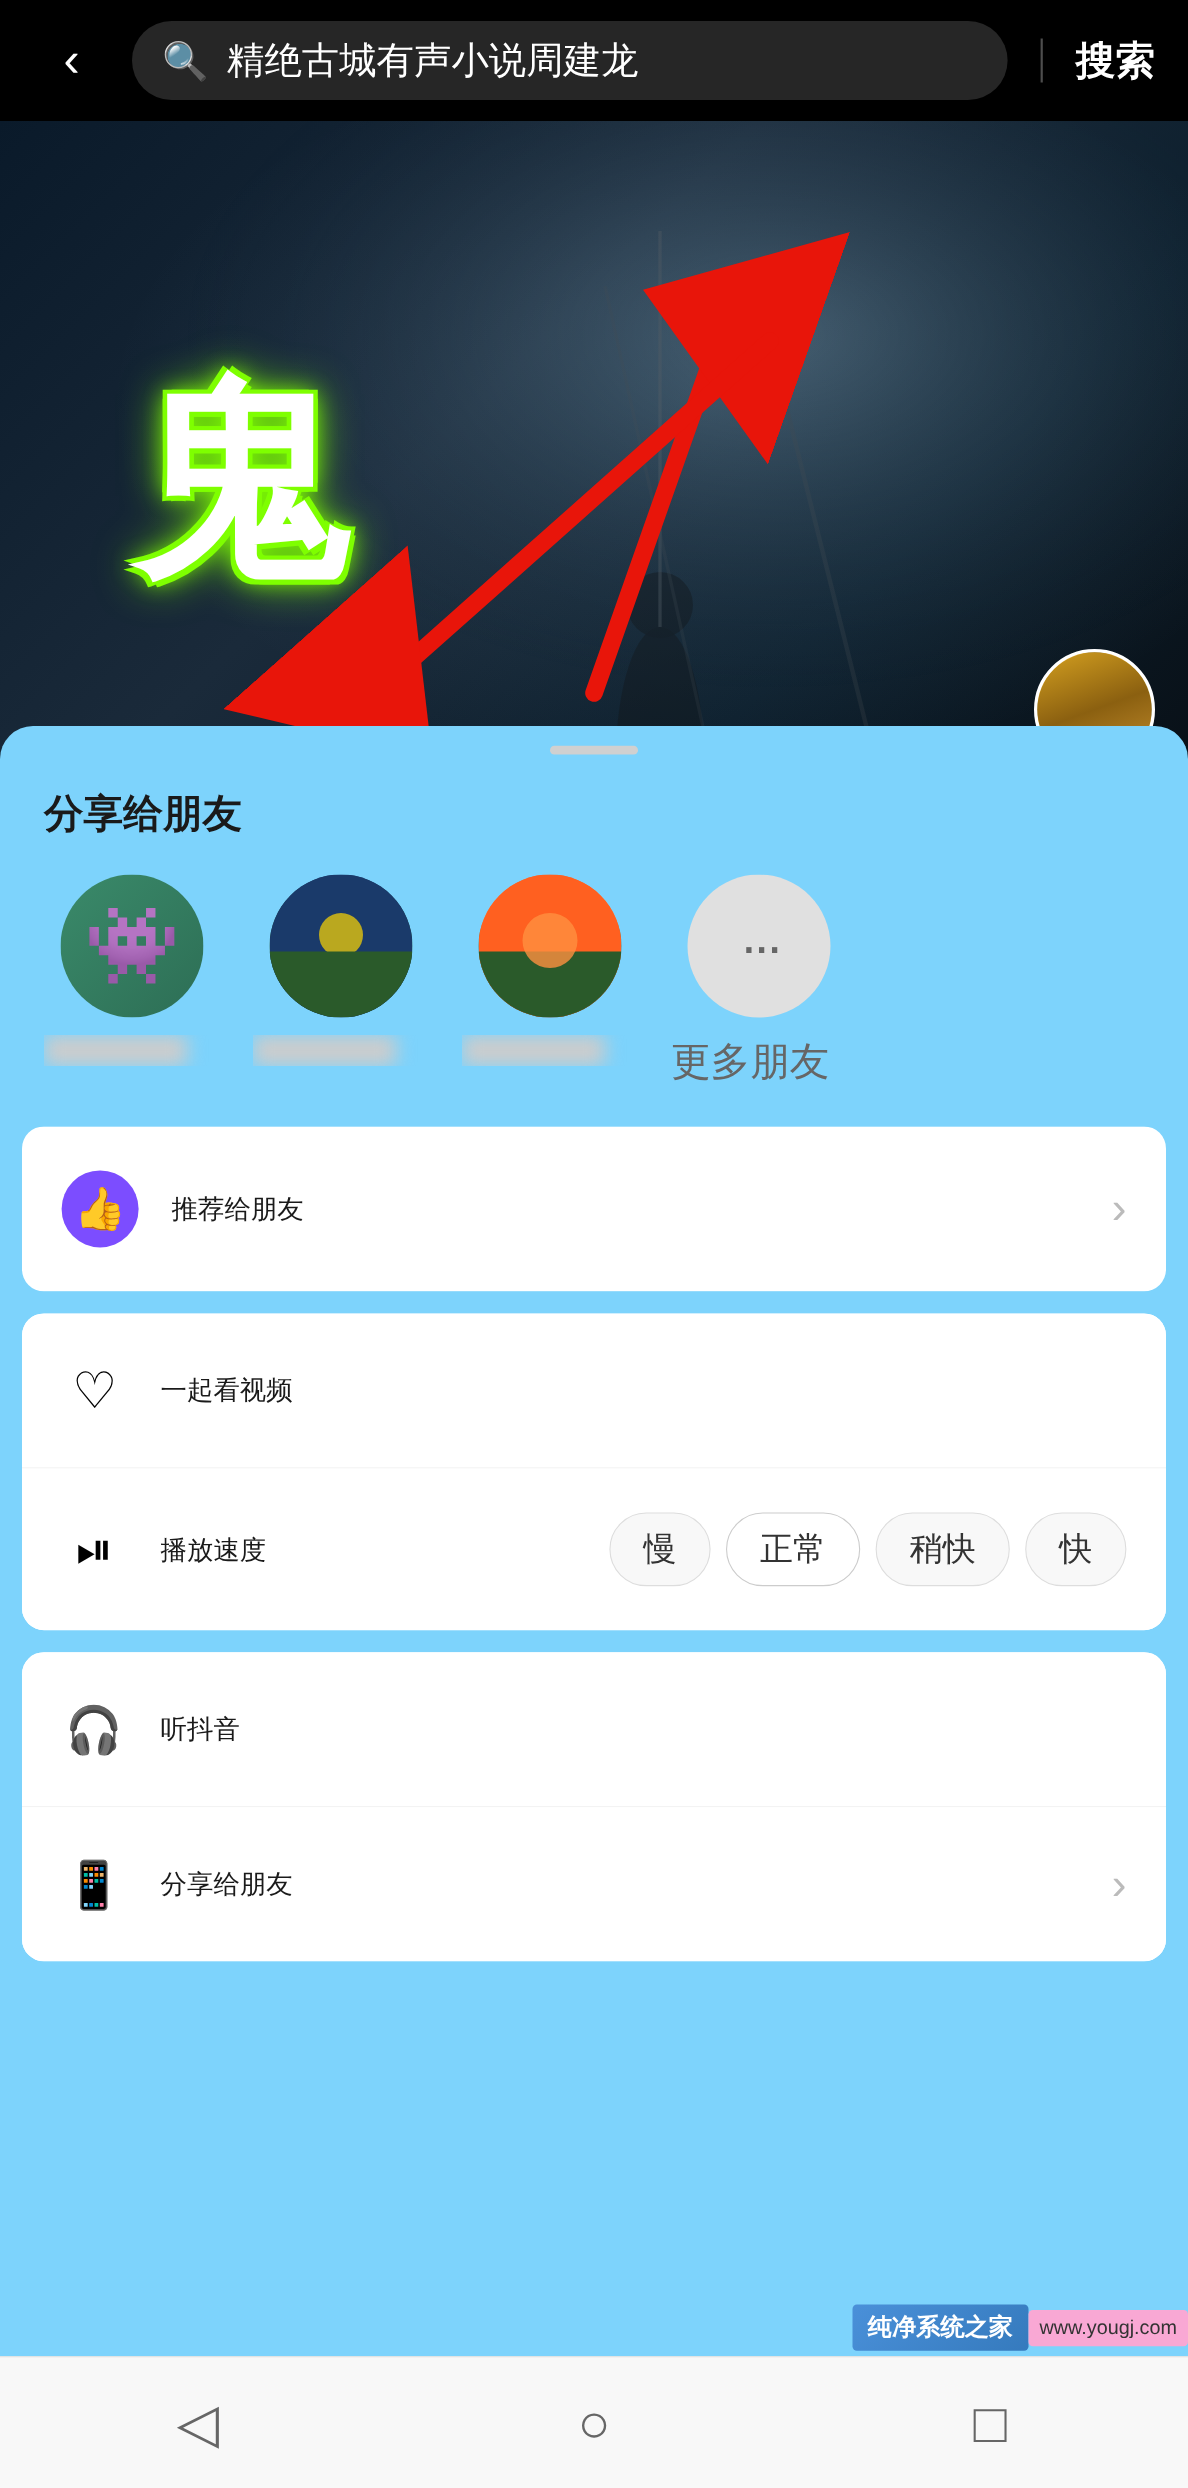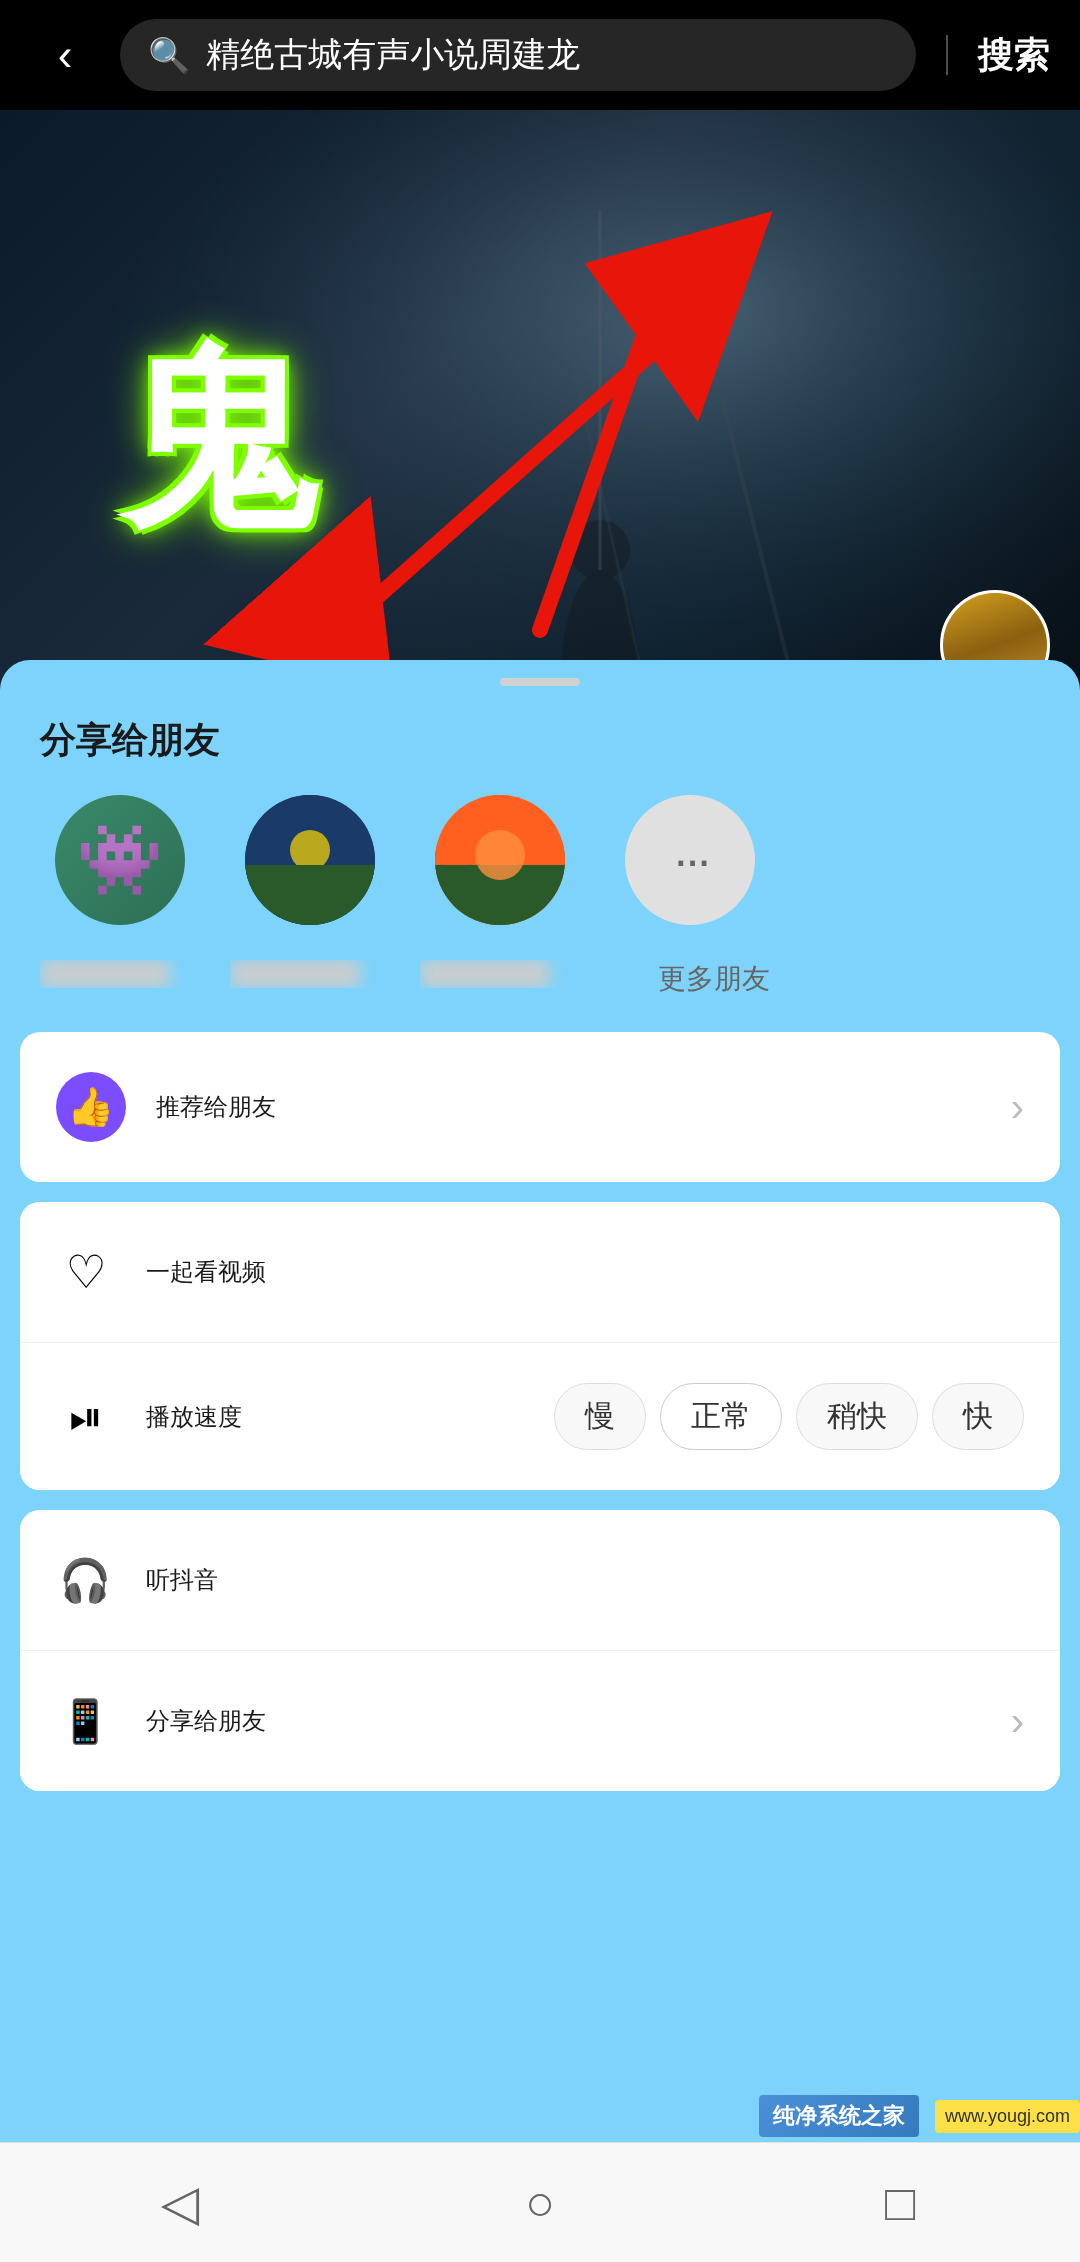--- a/index.html
+++ b/index.html
@@ -216,26 +216,25 @@
     .more-friends {
       background: #e0e0e0;
       display: flex;
       align-items: center;
       justify-content: center;
       font-size: 50px;
       color: #666;
       letter-spacing: -5px;
     }
     .friend-name {
-      font-size: 28px;
+      font-size: 36px;
       color: #666;
-      text-align: right;
+      text-align: left;
       width: 160px;
       overflow: hidden;
-      margin-top: 19px;
     }
     .name-blur {
       filter: blur(8px);
       background: #ccc;
       height: 28px;
       border-radius: 4px;
       width: 130px;
     }
 
     
@@ -335,35 +334,35 @@
       color: #666;
     }
 
     
     .watermark {
       position: absolute;
       bottom: 125px;
       right: 0;
       display: flex;
       align-items: center;
-      gap: 16px;
+      gap: 0;
       z-index: 200;
     }
     .watermark-box {
       background: linear-gradient(135deg, #4a90d9 0%, #357abd 100%);
       padding: 6px 14px;
       border-radius: 4px;
     }
     .watermark-text {
       color: #fff;
       font-size: 22px;
       font-weight: 600;
     }
     .watermark-sub {
-      background: #fde047;
+      background: #f9a8d4;
       color: #333;
       font-size: 18px;
       padding: 6px 10px;
       border-radius: 4px;
     }
 
     
     .arrows-container {
       position: absolute;
       top: 110px;

